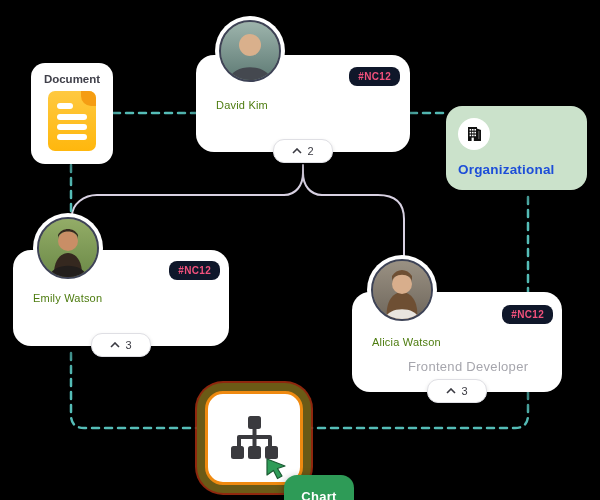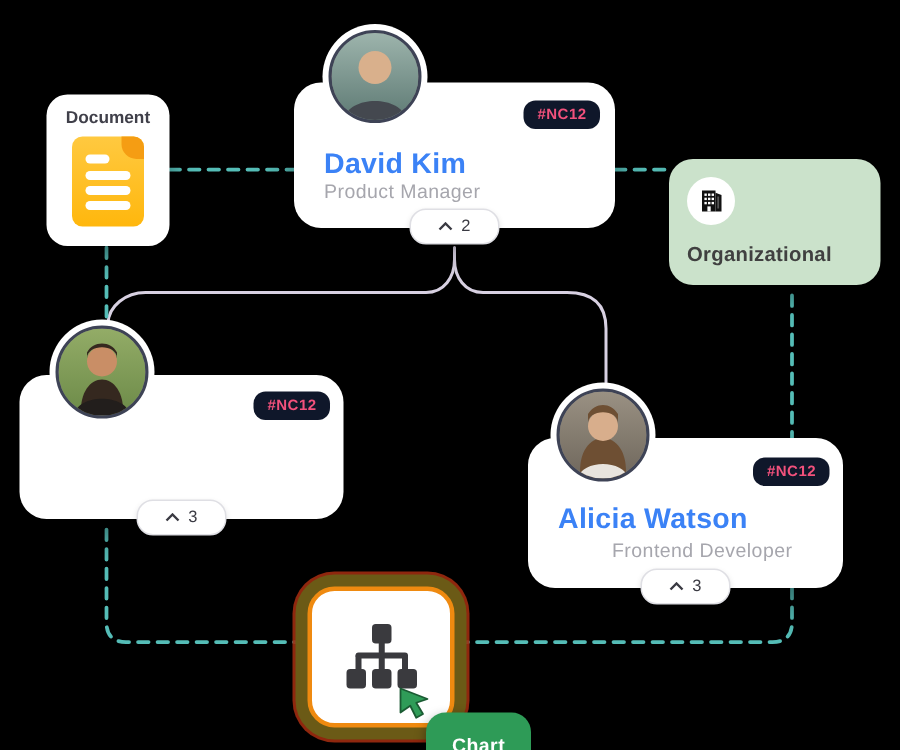--- a/index.html
+++ b/index.html
@@ -12,21 +12,21 @@
 
   
   .lines{position:absolute;left:0;top:0;z-index:1;}
 
   
   .pcard{
     position:absolute;background:#fff;border-radius:18px;z-index:2;
     box-shadow:0 10px 24px rgba(0,0,0,.45);
   }
   .pcard .name{
-    position:absolute;left:20px;font-size:19px;font-weight:700;color:#3b82f6;
+    position:absolute;left:20px;font-size:11px;font-weight:400;color:#4d7c0f;
     letter-spacing:.2px;white-space:nowrap;
   }
   .pcard .role{
     position:absolute;left:20px;font-size:13px;font-weight:400;color:#A6A6AD;
     letter-spacing:.3px;white-space:nowrap;
   }
   .badge{
     position:absolute;background:#0f172a;color:#F2517C;font-size:10px;font-weight:700;
     padding:4px 9px;border-radius:8px;letter-spacing:.3px;
   }
@@ -67,21 +67,21 @@
   
   .org-card{
     position:absolute;left:446px;top:93px;width:141px;height:84px;background:#CBE2CB;
     border-radius:16px;z-index:2;box-shadow:0 8px 18px rgba(0,0,0,.4);
   }
   .org-circle{
     position:absolute;left:12px;top:12px;width:32px;height:32px;background:#fff;border-radius:50%;
     display:flex;align-items:center;justify-content:center;
   }
   .org-label{
-    position:absolute;left:12px;bottom:13px;font-size:13.5px;font-weight:600;color:#404040;
+    position:absolute;left:12px;bottom:13px;font-size:13.5px;font-weight:600;color:#1d4ed8;
     letter-spacing:.2px;white-space:nowrap;
   }
 
   
   .chart-box{
     position:absolute;left:205px;top:378px;width:92px;height:88px;background:#fff;
     border:3px solid #EF8A10;border-radius:18px;z-index:4;
     box-shadow:0 0 0 8px #6B5A16,0 0 0 10px rgba(158,43,16,.9);
     display:flex;align-items:center;justify-content:center;
   }
@@ -119,21 +119,20 @@
       <div class="bar" style="top:12px;width:16px;"></div>
       <div class="bar" style="top:23px;width:30px;"></div>
       <div class="bar" style="top:33px;width:30px;"></div>
       <div class="bar" style="top:43px;width:30px;"></div>
     </div>
   </div>
 
   <div class="pcard" style="left:196px;top:42px;width:214px;height:97px;">
     <div class="badge" style="top:12px;right:10px;">#NC12</div>
     <div class="name" style="top:44px;">David Kim</div>
-    <div class="role" style="top:65px;">Product Manager</div>
     <div class="expander">
       <svg width="10" height="6">
         <polyline points="1,5 5,1 9,5" stroke="#3A3A42" stroke-width="1.6" fill="none"></polyline>
       </svg>
       <span class="count">2</span>
     </div>
   </div>
   <div class="avatar" style="left:219px;top:7px;">
     <svg width="58" height="58" viewBox="0 0 58 58">
       <defs>
@@ -166,20 +165,21 @@
           <rect x="6.6" y="12.6" width="2.2" height="3.4"></rect>
         </g>
         <rect x="13.2" y="6" width="1.2" height="8" fill="#555"></rect>
       </svg>
     </div>
     <div class="org-label">Organizational</div>
   </div>
 
   <div class="pcard" style="left:13px;top:237px;width:216px;height:96px;">
     <div class="badge" style="top:11px;right:9px;">#NC12</div>
+    <div class="name" style="top:42px;">Emily Watson</div>
     <div class="expander">
       <svg width="10" height="6">
         <polyline points="1,5 5,1 9,5" stroke="#3A3A42" stroke-width="1.6" fill="none"></polyline>
       </svg>
       <span class="count">3</span>
     </div>
   </div>
   <div class="avatar" style="left:37px;top:204px;">
     <svg width="58" height="58" viewBox="0 0 58 58">
       <defs>

